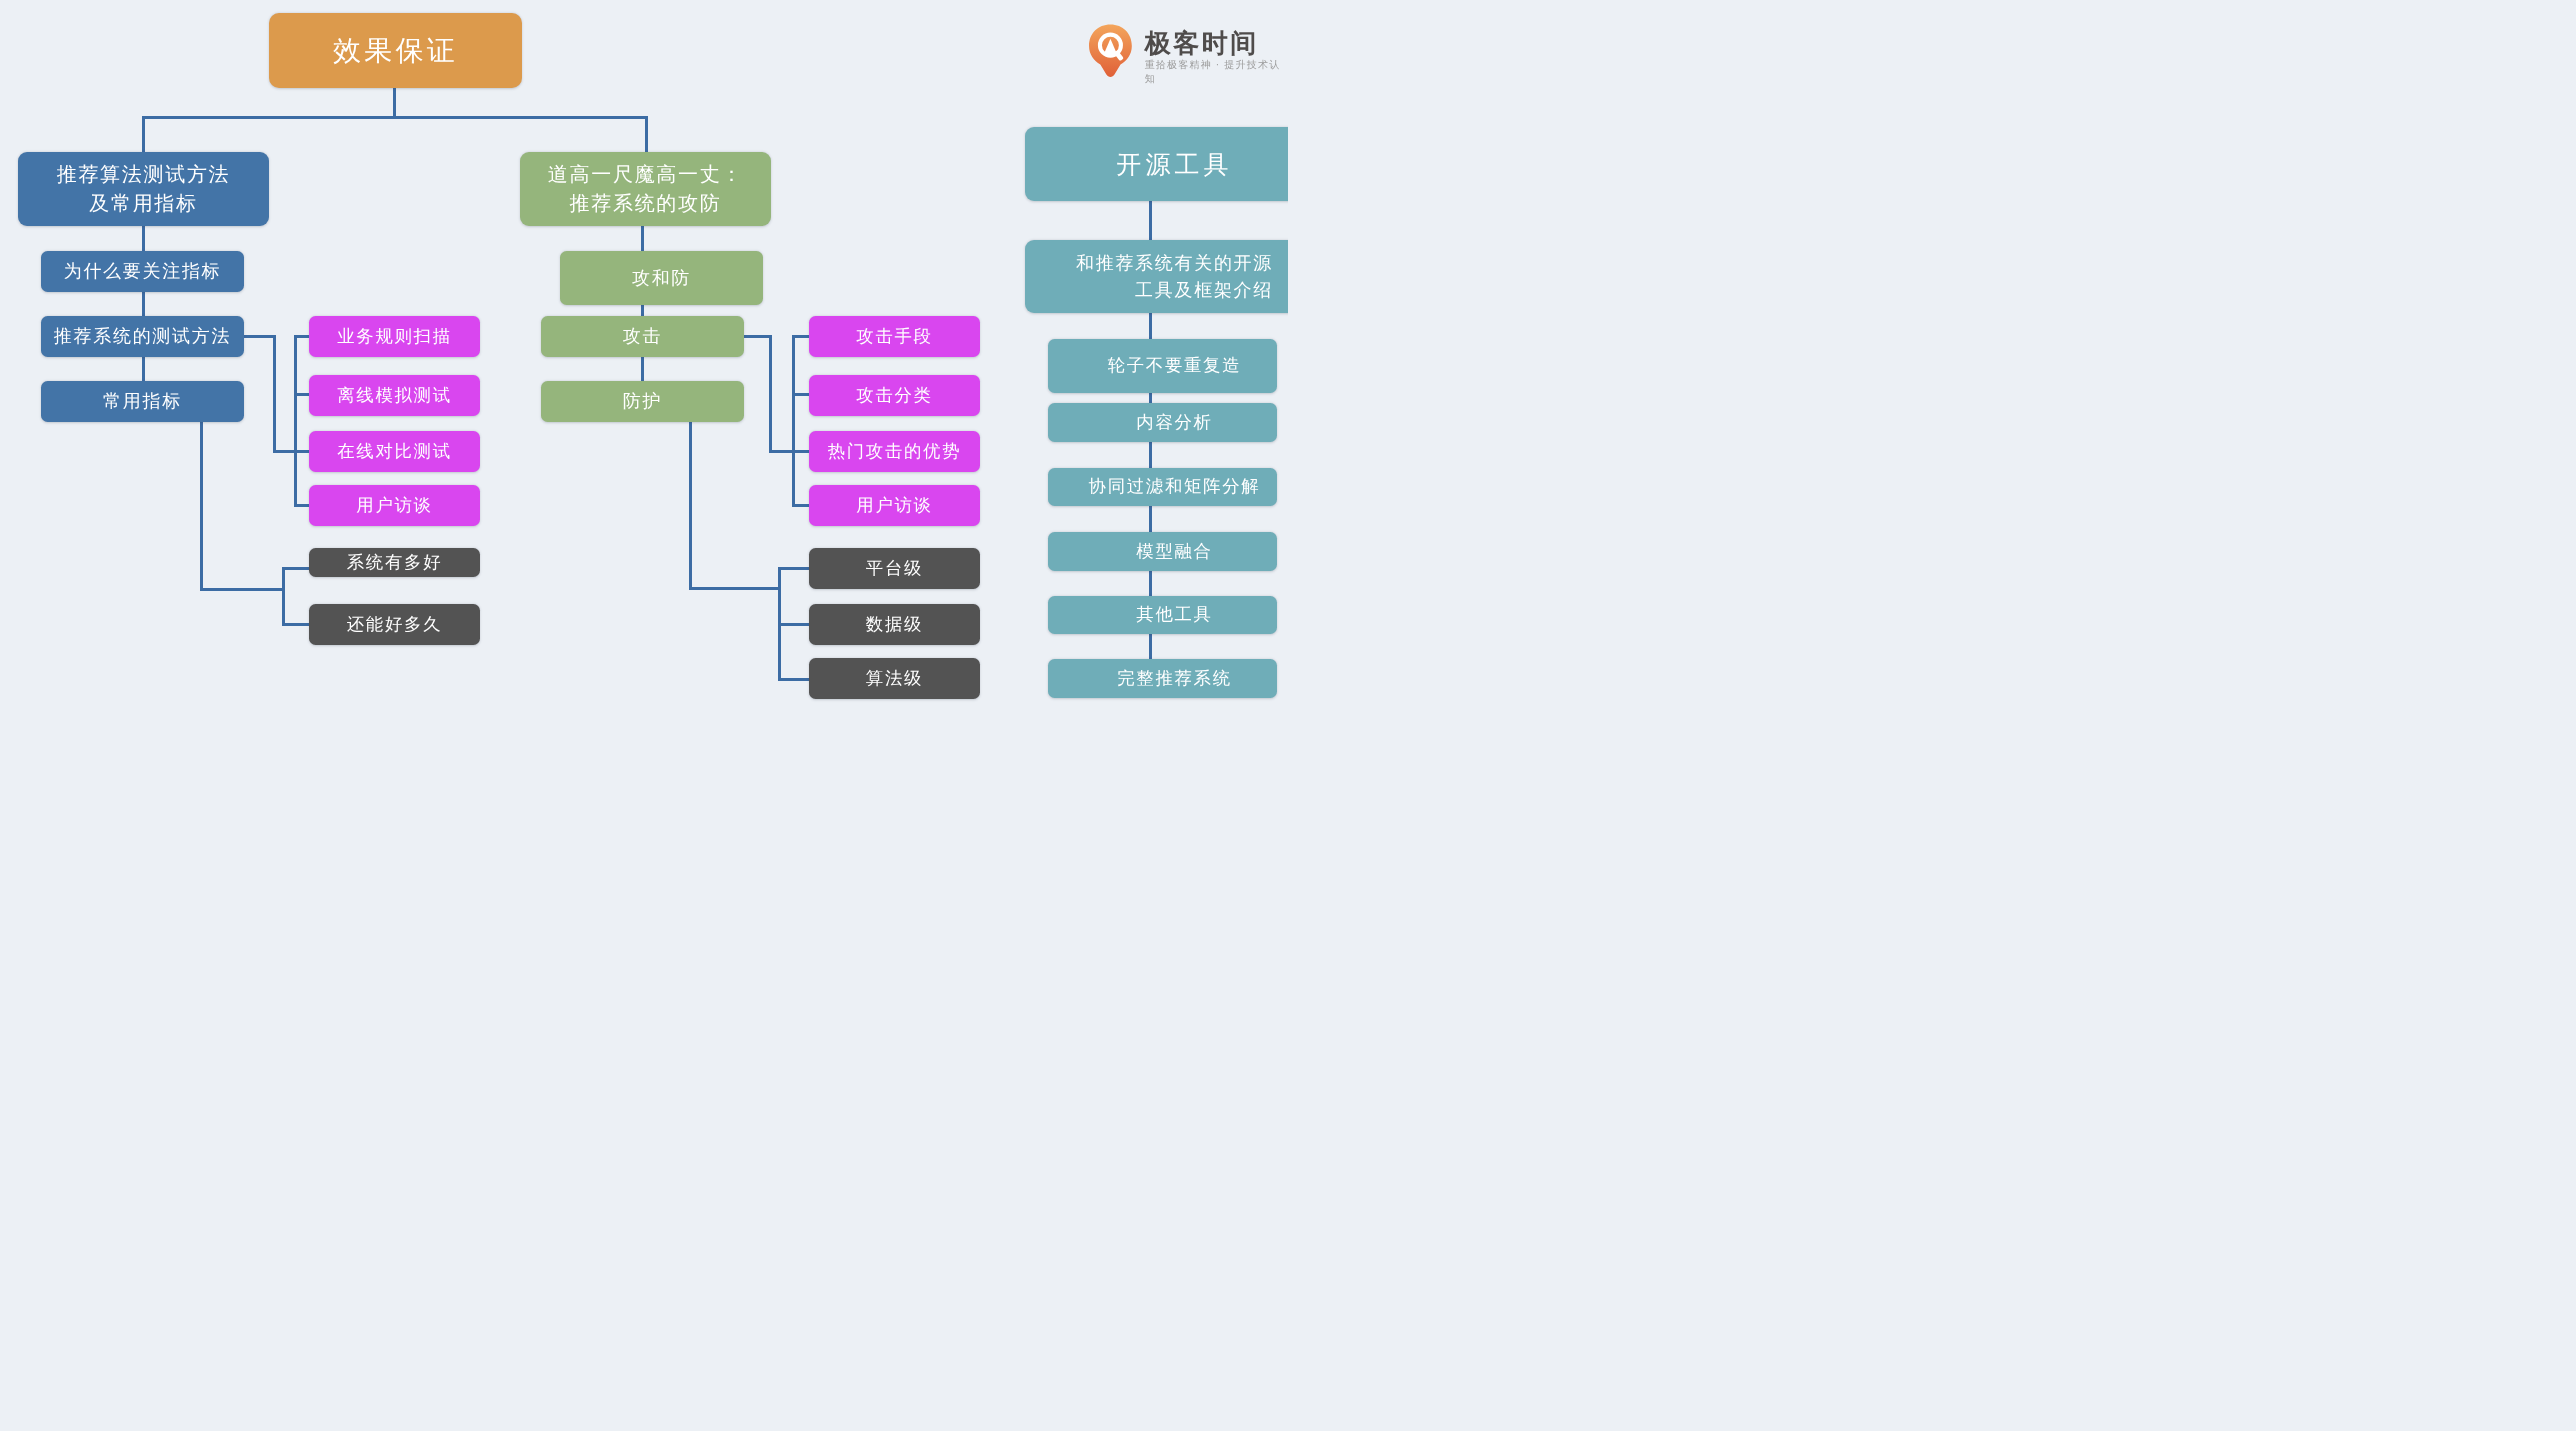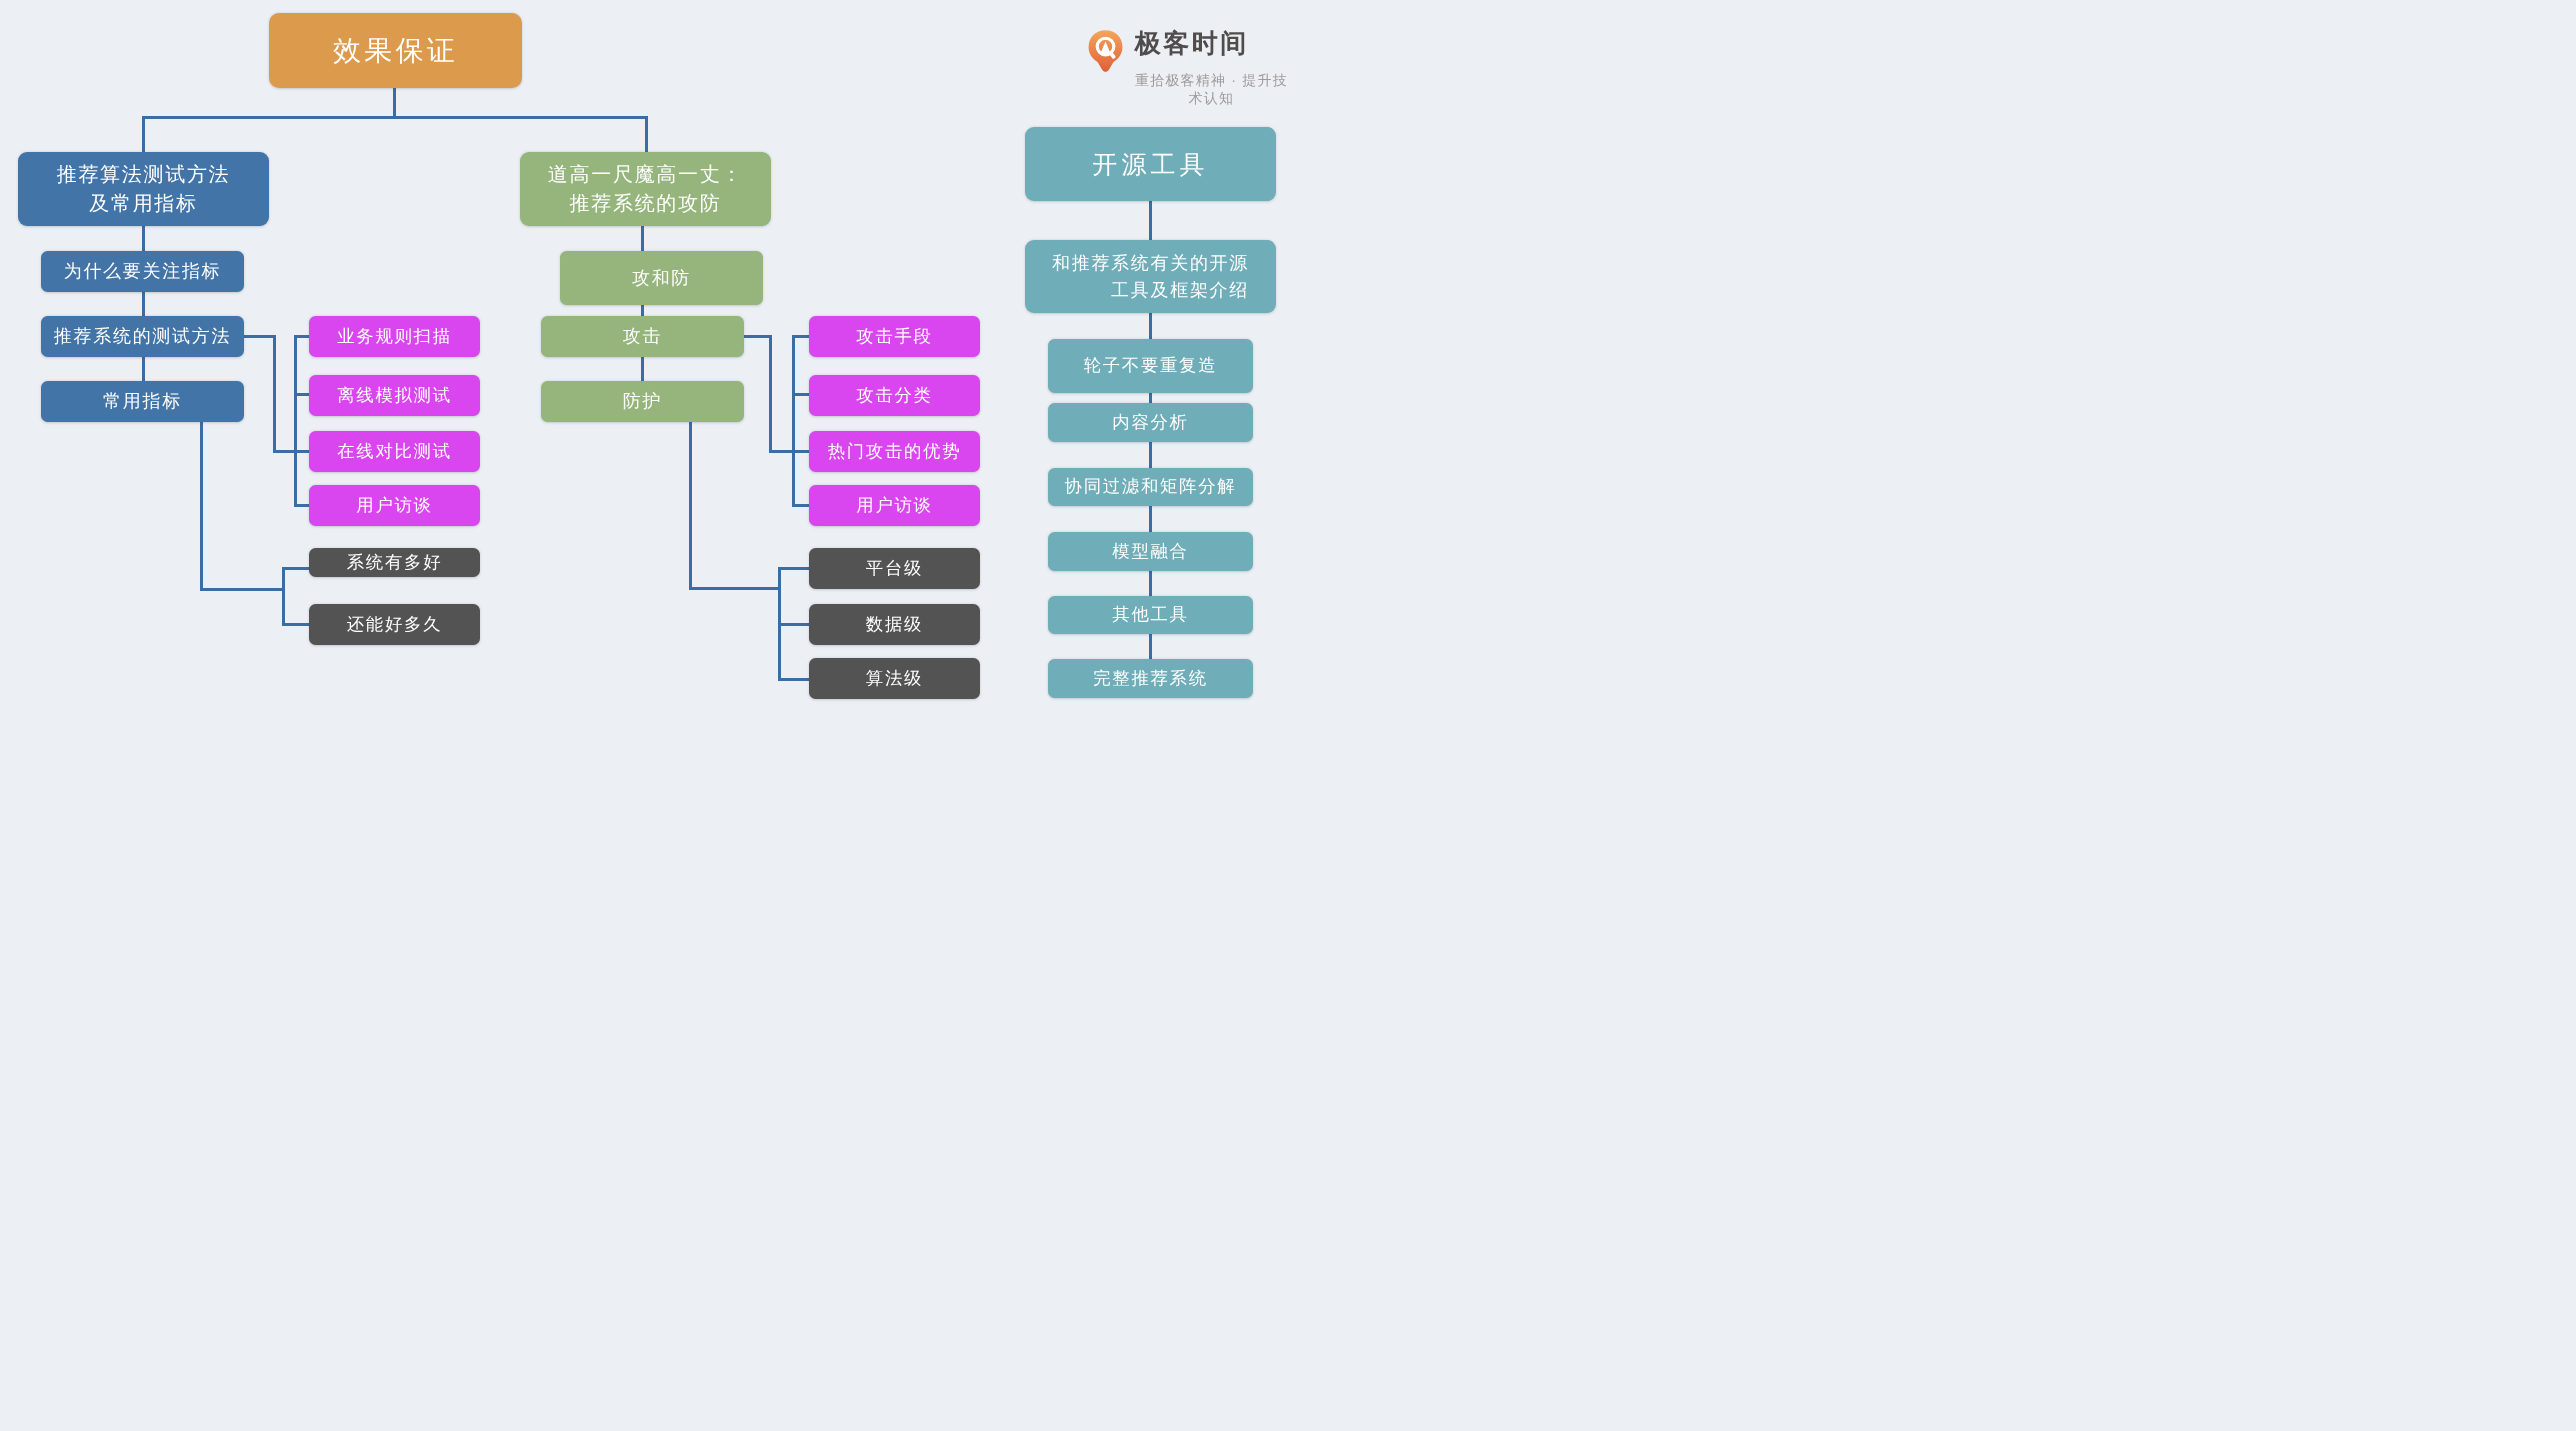--- a/index.html
+++ b/index.html
@@ -14,32 +14,32 @@
     position:absolute;display:flex;align-items:center;justify-content:center;
     color:#fff;text-align:center;border-radius:6.6px;
     box-shadow:0 0.8px 2.5px rgba(45,55,75,.22);
     letter-spacing:1.7px;line-height:1.35;
   }
   .root{background:#DC9A4C;border-radius:10px;font-size:28px;letter-spacing:3.3px;}
   .blue{background:#4374A7;}
   .green{background:#95B57C;}
   .slate{background:#d946ef;}
   .dark{background:#535353;}
-  .teal{background:#6FADB8;}
+  .teal{background:#6FADB8;padding-left:24px;}
   .header{border-radius:9px;font-size:20px;line-height:29px;white-space:pre-line;}
   .teal-header{font-size:25px;letter-spacing:4.1px;}
   .mid{font-size:18px;}
   .small{font-size:17.4px;}
   .pre{white-space:pre-line;text-align:right;}
   
   .logo{position:absolute;left:1087px;top:21.5px;display:flex;align-items:flex-start;}
   .logo svg{display:block;}
   .logo-text{margin-left:10.8px;padding-top:7.5px;}
   .brand{font-size:26px;font-weight:700;color:#4F4C4B;letter-spacing:2.5px;line-height:1.1;}
-  .tagline{margin-top:14px;font-size:14px;color:#9C9C9C;letter-spacing:1.2px;text-align:center;}
+  .tagline{margin-top:0;font-size:10px;color:#9C9C9C;letter-spacing:1.2px;}
 </style>
 </head>
 <body>
 
 <div class="canvas">
 
   <div class="lines">
 
     <i style="left:393px;top:88px;width:2.5px;height:31px"></i>
     <i style="left:142px;top:116px;width:506px;height:2.5px"></i>

